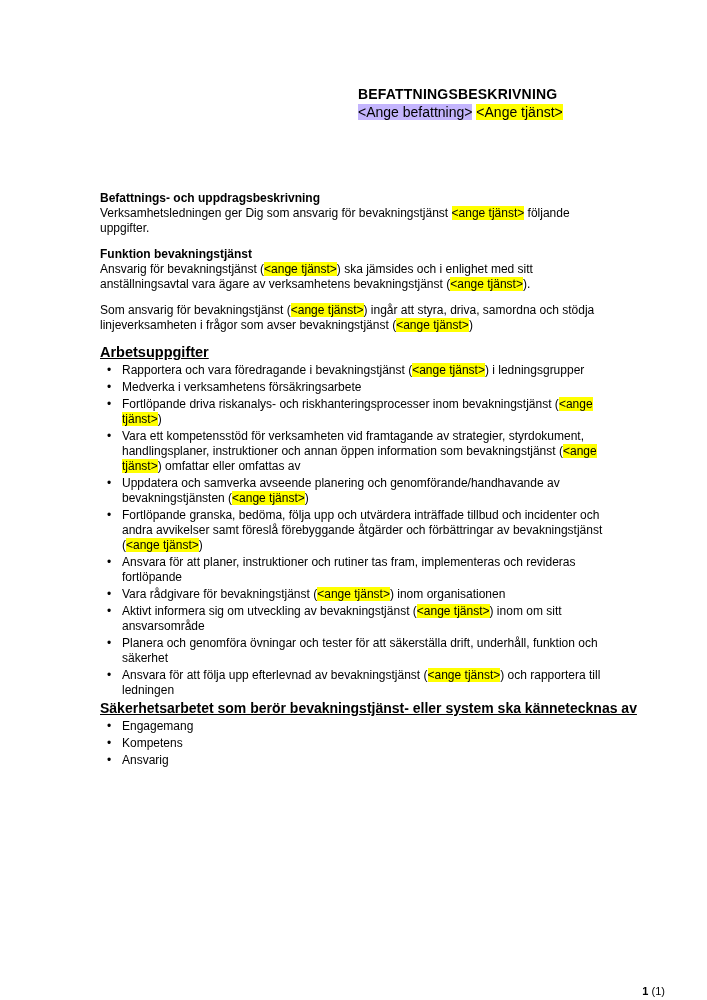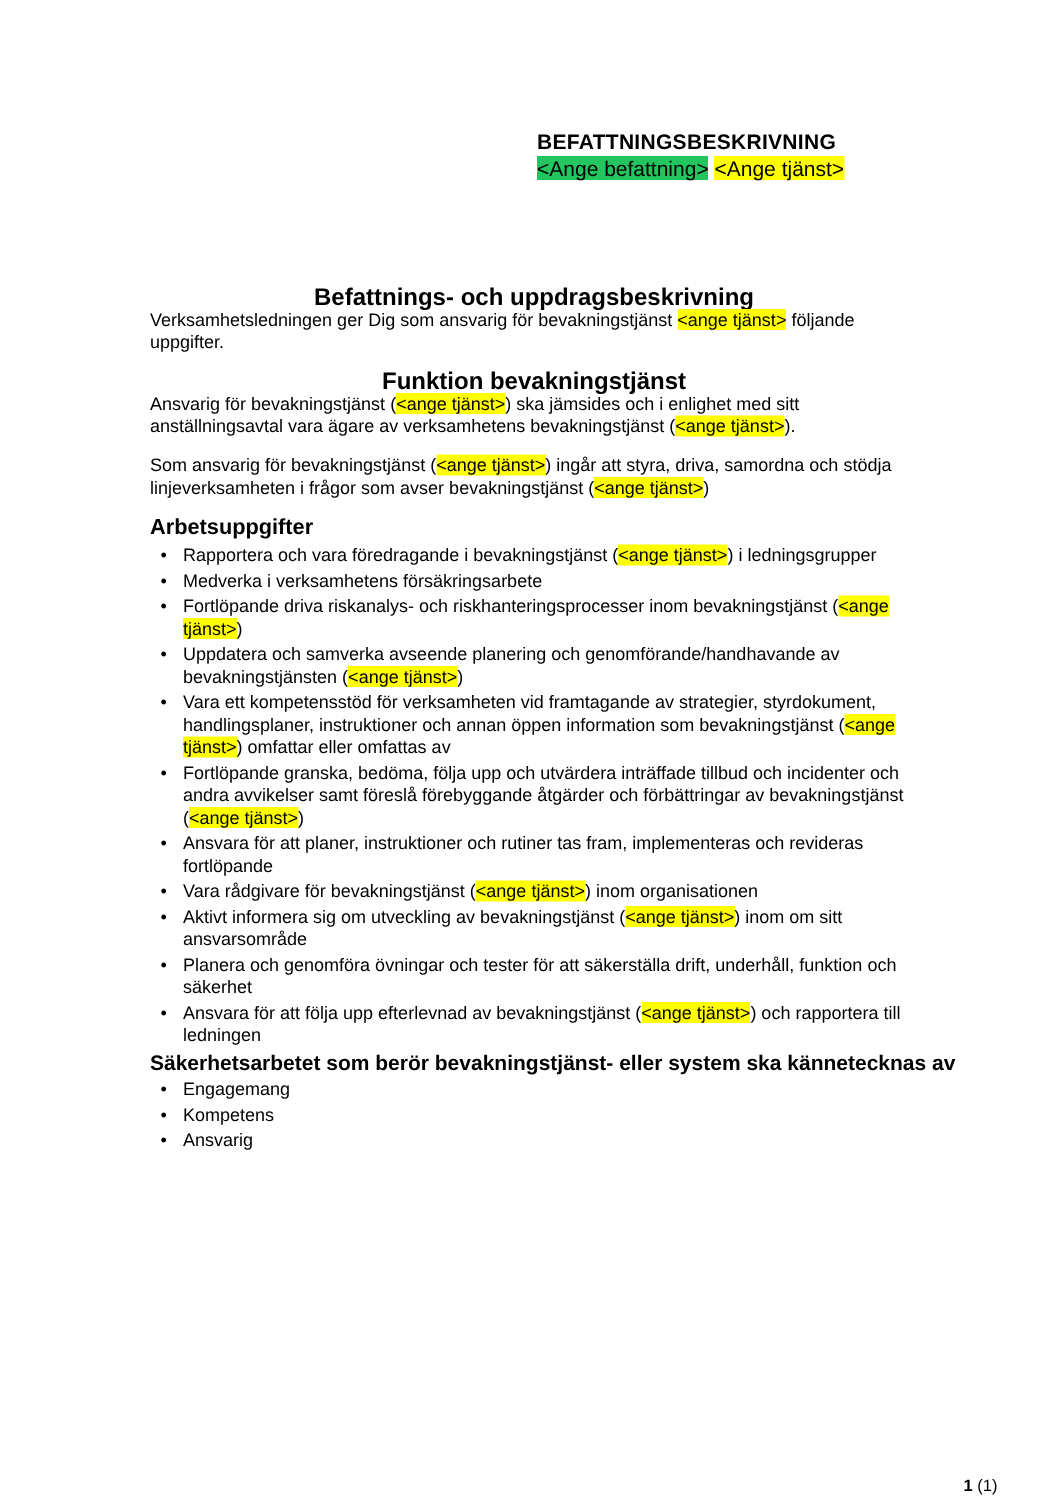--- a/index.html
+++ b/index.html
@@ -29,32 +29,32 @@
     letter-spacing: 0.2px;
   }
   .doc-subtitle {
     font-size: 14px;
     line-height: 18px;
     white-space: nowrap;
   }
   
   .content { width: 512px; }
   .h2 {
-    font-size: 16px;
+    font-size: 12px;
     font-weight: bold;
     line-height: 15px;
     margin: 0;
-    text-align: center;
   }
   .h3 {
     font-size: 14.5px;
     font-weight: bold;
     line-height: 17px;
     margin: 0 0 2px 0;
     white-space: nowrap;
+    text-decoration: underline;
   }
   .h3-long { font-size: 14px; }
   .para {
     font-size: 12px;
     line-height: 15px;
     margin: 0 0 11px 0;
   }
   ul.doc-list {
     list-style: none;
     margin: 0;
@@ -85,39 +85,39 @@
   }
   .page-footer .pg-bold { font-weight: bold; }
 </style>
 </head>
 <body>
 
 <div class="page">
 
   <header class="doc-header">
     <div class="doc-title">BEFATTNINGSBESKRIVNING</div>
-    <div class="doc-subtitle"><span class="hl" style="background-color: #22c55e;">&lt;Ange befattning&gt;</span><span> </span><span class="hl" style="background-color: rgb(255, 255, 0);">&lt;Ange tjänst&gt;</span></div>
+    <div class="doc-subtitle"><span class="hl" style="background-color: #c4b5fd;">&lt;Ange befattning&gt;</span><span> </span><span class="hl" style="background-color: rgb(255, 255, 0);">&lt;Ange tjänst&gt;</span></div>
   </header>
 
   <main class="content">
 
     <h2 class="h2">Befattnings- och uppdragsbeskrivning</h2>
     <p class="para"><span>Verksamhetsledningen ger Dig som ansvarig för bevakningstjänst </span><span class="hl" style="background-color: rgb(255, 255, 0);">&lt;ange tjänst&gt;</span><span> följande uppgifter.</span></p>
 
     <h2 class="h2">Funktion bevakningstjänst</h2>
     <p class="para"><span>Ansvarig för bevakningstjänst (</span><span class="hl" style="background-color: rgb(255, 255, 0);">&lt;ange tjänst&gt;</span><span>) ska jämsides och i enlighet med sitt anställningsavtal vara ägare av verksamhetens bevakningstjänst (</span><span class="hl" style="background-color: rgb(255, 255, 0);">&lt;ange tjänst&gt;</span><span>).</span></p>
     <p class="para"><span>Som ansvarig för bevakningstjänst (</span><span class="hl" style="background-color: rgb(255, 255, 0);">&lt;ange tjänst&gt;</span><span>) ingår att styra, driva, samordna och stödja linjeverksamheten i frågor som avser bevakningstjänst (</span><span class="hl" style="background-color: rgb(255, 255, 0);">&lt;ange tjänst&gt;</span><span>)</span></p>
 
     <h3 class="h3">Arbetsuppgifter</h3>
     <ul class="doc-list">
       <li><span>Rapportera och vara föredragande i bevakningstjänst (</span><span class="hl" style="background-color: rgb(255, 255, 0);">&lt;ange tjänst&gt;</span><span>) i ledningsgrupper</span></li>
       <li><span>Medverka i verksamhetens försäkringsarbete</span></li>
       <li><span>Fortlöpande driva riskanalys- och riskhanteringsprocesser inom bevakningstjänst (</span><span class="hl" style="background-color: rgb(255, 255, 0);">&lt;ange tjänst&gt;</span><span>)</span></li>
+      <li><span>Vara ett kompetensstöd för verksamheten vid framtagande av strategier, styrdokument, handlingsplaner, instruktioner och annan öppen information som bevakningstjänst (</span><span class="hl" style="background-color: rgb(255, 255, 0);">&lt;ange tjänst&gt;</span><span>) omfattar eller omfattas av</span></li>
       <li><span>Uppdatera och samverka avseende planering och genomförande/handhavande av bevakningstjänsten (</span><span class="hl" style="background-color: rgb(255, 255, 0);">&lt;ange tjänst&gt;</span><span>)</span></li>
-      <li><span>Vara ett kompetensstöd för verksamheten vid framtagande av strategier, styrdokument, handlingsplaner, instruktioner och annan öppen information som bevakningstjänst (</span><span class="hl" style="background-color: rgb(255, 255, 0);">&lt;ange tjänst&gt;</span><span>) omfattar eller omfattas av</span></li>
       <li><span>Fortlöpande granska, bedöma, följa upp och utvärdera inträffade tillbud och incidenter och andra avvikelser samt föreslå förebyggande åtgärder och förbättringar av bevakningstjänst (</span><span class="hl" style="background-color: rgb(255, 255, 0);">&lt;ange tjänst&gt;</span><span>)</span></li>
       <li><span>Ansvara för att planer, instruktioner och rutiner tas fram, implementeras och revideras fortlöpande</span></li>
       <li><span>Vara rådgivare för bevakningstjänst (</span><span class="hl" style="background-color: rgb(255, 255, 0);">&lt;ange tjänst&gt;</span><span>) inom organisationen</span></li>
       <li><span>Aktivt informera sig om utveckling av bevakningstjänst (</span><span class="hl" style="background-color: rgb(255, 255, 0);">&lt;ange tjänst&gt;</span><span>) inom om sitt ansvarsområde</span></li>
       <li><span>Planera och genomföra övningar och tester för att säkerställa drift, underhåll, funktion och säkerhet</span></li>
       <li><span>Ansvara för att följa upp efterlevnad av bevakningstjänst (</span><span class="hl" style="background-color: rgb(255, 255, 0);">&lt;ange tjänst&gt;</span><span>) och rapportera till ledningen</span></li>
     </ul>
 
     <h3 class="h3 h3-long">Säkerhetsarbetet som berör bevakningstjänst- eller system ska kännetecknas av</h3>
     <ul class="doc-list">

